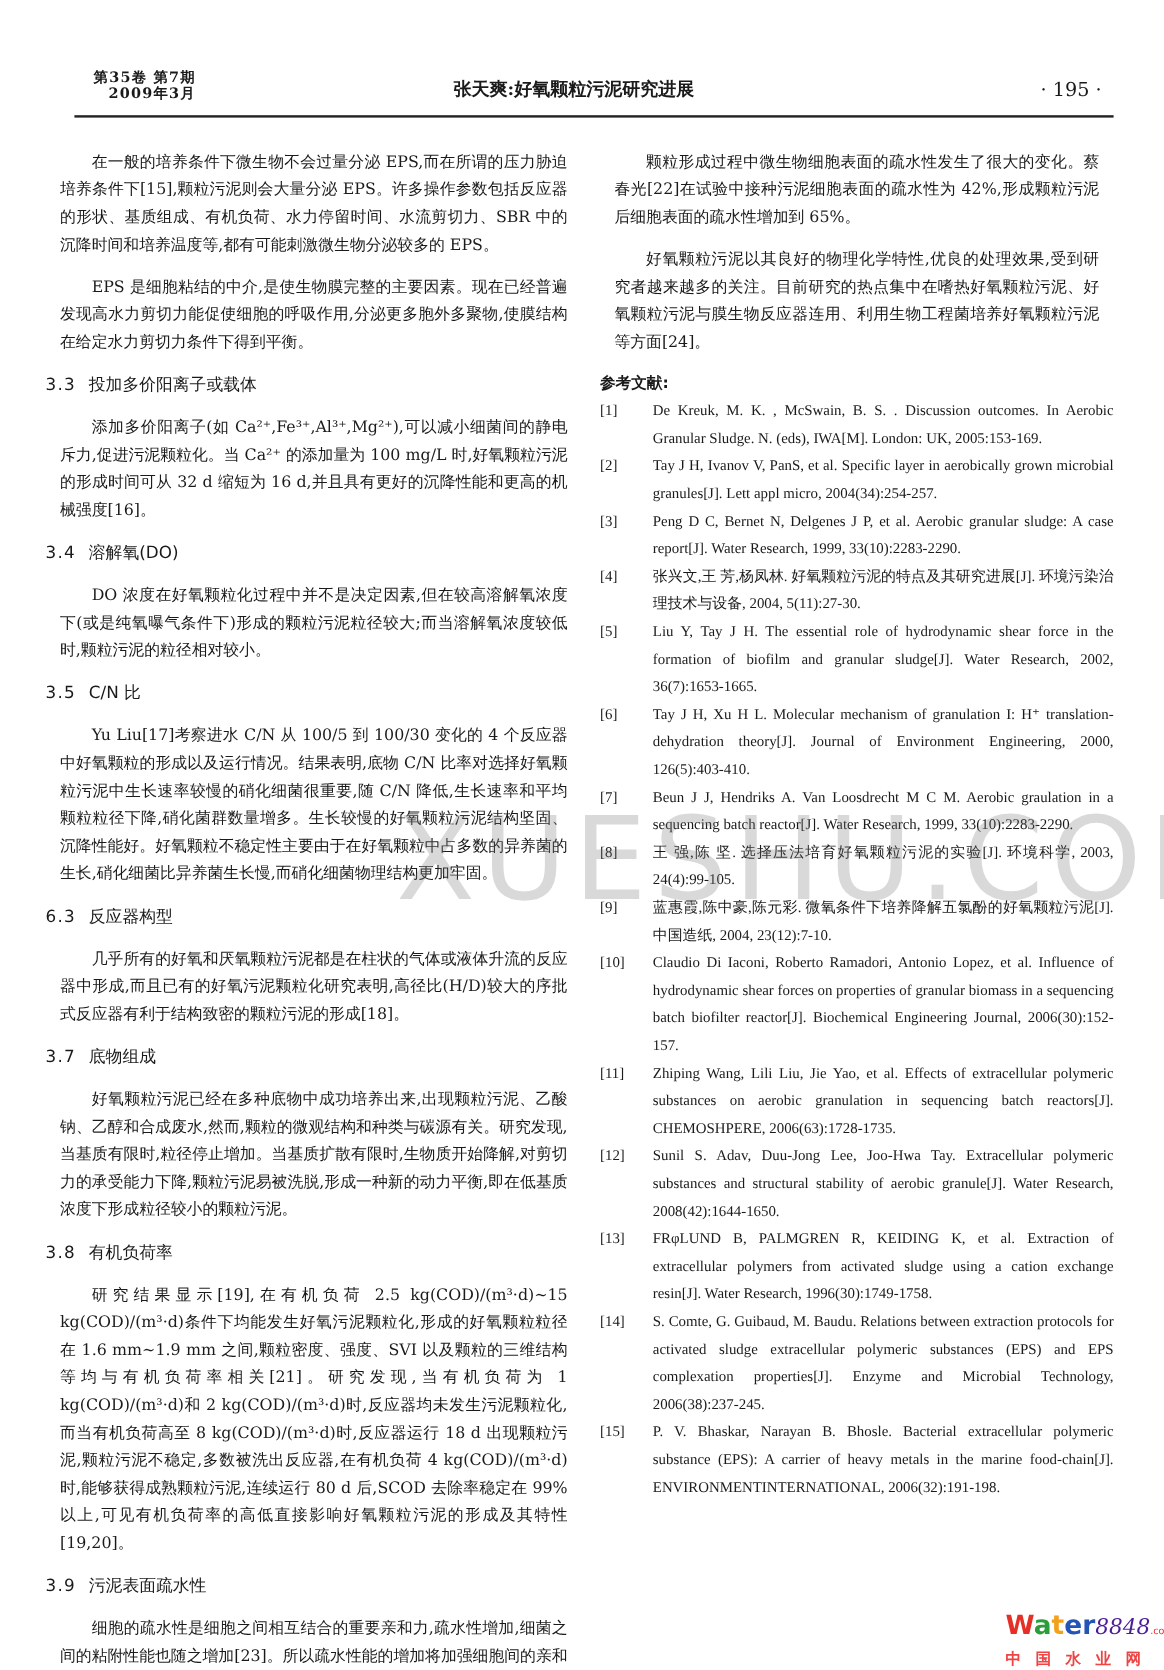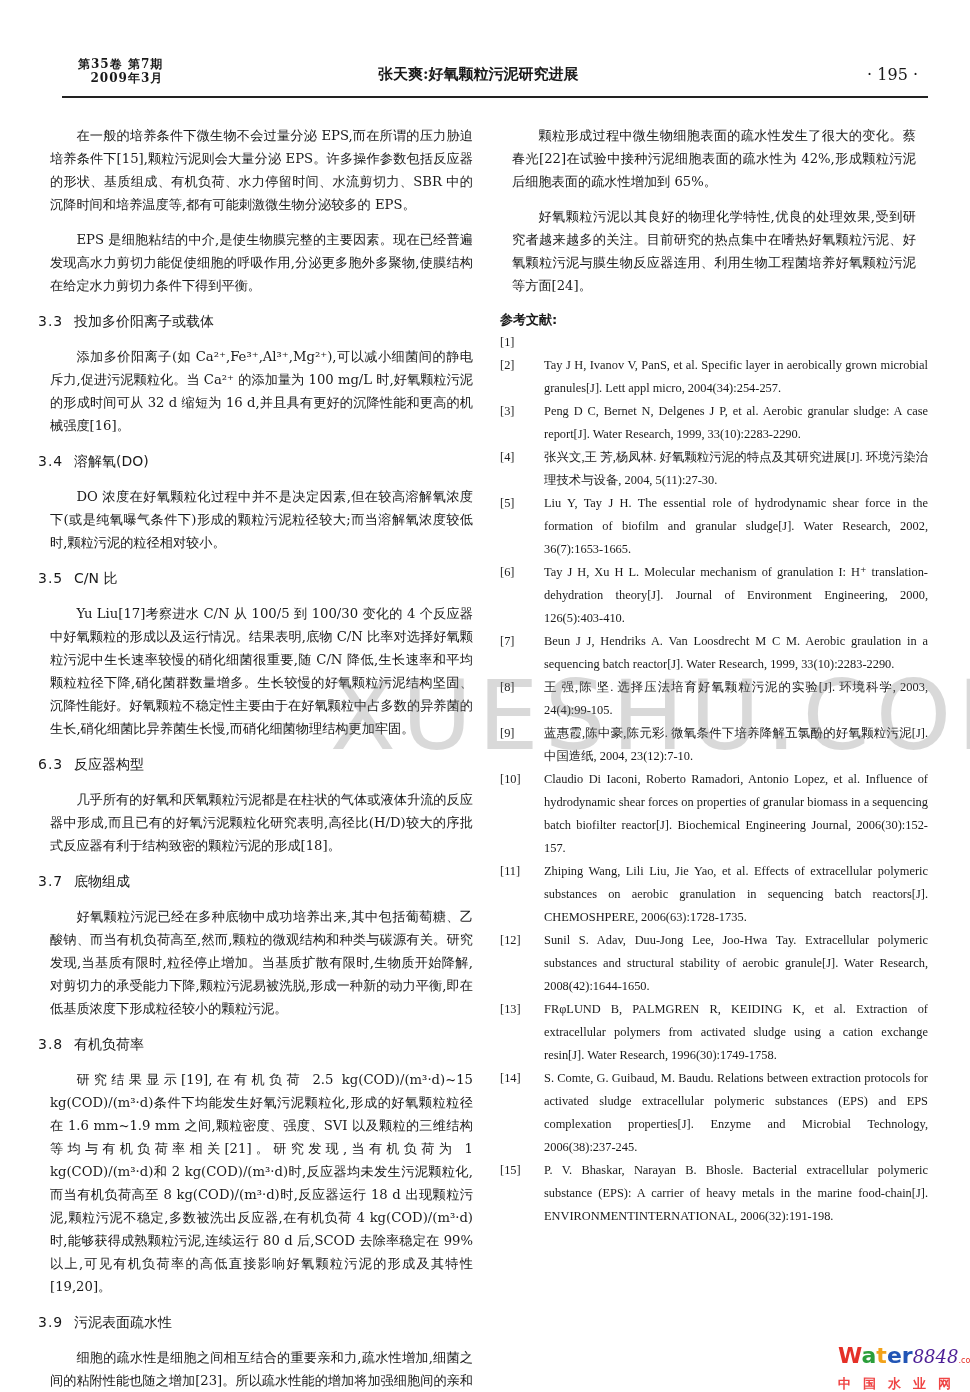--- a/index.html
+++ b/index.html
@@ -64,38 +64,39 @@
   <h3 class="sec"><span class="num">3.4</span><span>溶解氧(DO)</span></h3>
   <p class="para">DO 浓度在好氧颗粒化过程中并不是决定因素,但在较高溶解氧浓度下(或是纯氧曝气条件下)形成的颗粒污泥粒径较大;而当溶解氧浓度较低时,颗粒污泥的粒径相对较小。</p>
 
   <h3 class="sec"><span class="num">3.5</span><span>C/N 比</span></h3>
   <p class="para">Yu Liu[17]考察进水 C/N 从 100/5 到 100/30 变化的 4 个反应器中好氧颗粒的形成以及运行情况。结果表明,底物 C/N 比率对选择好氧颗粒污泥中生长速率较慢的硝化细菌很重要,随 C/N 降低,生长速率和平均颗粒粒径下降,硝化菌群数量增多。生长较慢的好氧颗粒污泥结构坚固、沉降性能好。好氧颗粒不稳定性主要由于在好氧颗粒中占多数的异养菌的生长,硝化细菌比异养菌生长慢,而硝化细菌物理结构更加牢固。</p>
 
   <h3 class="sec"><span class="num">6.3</span><span>反应器构型</span></h3>
   <p class="para">几乎所有的好氧和厌氧颗粒污泥都是在柱状的气体或液体升流的反应器中形成,而且已有的好氧污泥颗粒化研究表明,高径比(H/D)较大的序批式反应器有利于结构致密的颗粒污泥的形成[18]。</p>
 
   <h3 class="sec"><span class="num">3.7</span><span>底物组成</span></h3>
-  <p class="para">好氧颗粒污泥已经在多种底物中成功培养出来,其中包括葡萄糖、乙酸钠、而当有机负荷高至,然而,颗粒的微观结构和种类与碳源有关。研究发现,当基质有限时,粒径停止增加。当基质扩散有限时,生物质开始降解,对剪切力的承受能力下降,颗粒污泥易被洗脱,形成一种新的动力平衡,即在低基质浓度下形成粒径较小的颗粒污泥。</p>
+  <p class="para">好氧颗粒污泥已经在多种底物中成功培养出来,出现颗粒污泥、乙酸钠、乙醇和合成废水,然而,颗粒的微观结构和种类与碳源有关。研究发现,当基质有限时,粒径停止增加。当基质扩散有限时,生物质开始降解,对剪切力的承受能力下降,颗粒污泥易被洗脱,形成一种新的动力平衡,即在低基质浓度下形成粒径较小的颗粒污泥。</p>
 
   <h3 class="sec"><span class="num">3.8</span><span>有机负荷率</span></h3>
   <p class="para">研究结果显示[19],在有机负荷 2.5 kg(COD)/(m³·d)~15 kg(COD)/(m³·d)条件下均能发生好氧污泥颗粒化,形成的好氧颗粒粒径在 1.6 mm~1.9 mm 之间,颗粒密度、强度、SVI 以及颗粒的三维结构等均与有机负荷率相关[21]。研究发现,当有机负荷为 1 kg(COD)/(m³·d)和 2 kg(COD)/(m³·d)时,反应器均未发生污泥颗粒化,而当有机负荷高至 8 kg(COD)/(m³·d)时,反应器运行 18 d 出现颗粒污泥,颗粒污泥不稳定,多数被洗出反应器,在有机负荷 4 kg(COD)/(m³·d)时,能够获得成熟颗粒污泥,连续运行 80 d 后,SCOD 去除率稳定在 99% 以上,可见有机负荷率的高低直接影响好氧颗粒污泥的形成及其特性[19,20]。</p>
 
   <h3 class="sec"><span class="num">3.9</span><span>污泥表面疏水性</span></h3>
   <p class="para">细胞的疏水性是细胞之间相互结合的重要亲和力,疏水性增加,细菌之间的粘附性能也随之增加[23]。所以疏水性能的增加将加强细胞间的亲和力,从而形成结实稳定的颗粒结构。</p>
 </div>
 
 <div class="col col-right">
   <p class="para">颗粒形成过程中微生物细胞表面的疏水性发生了很大的变化。蔡春光[22]在试验中接种污泥细胞表面的疏水性为 42%,形成颗粒污泥后细胞表面的疏水性增加到 65%。</p>
 
   <p class="para">好氧颗粒污泥以其良好的物理化学特性,优良的处理效果,受到研究者越来越多的关注。目前研究的热点集中在嗜热好氧颗粒污泥、好氧颗粒污泥与膜生物反应器连用、利用生物工程菌培养好氧颗粒污泥等方面[24]。</p>
 
   <div class="refs-title">参考文献:</div>
   <div>
     <div class="ref">
         <span class="rn">[1]</span>
+        <span class="rt">De Kreuk, M. K. , McSwain, B. S. . Discussion outcomes. In Aerobic Granular Sludge. N. (eds), IWA[M]. London: UK, 2005:153-169.</span>
       </div>
     <div class="ref">
         <span class="rn">[2]</span>
         <span class="rt">Tay J H, Ivanov V, PanS, et al. Specific layer in aerobically grown microbial granules[J]. Lett appl micro, 2004(34):254-257.</span>
       </div>
     <div class="ref">
         <span class="rn">[3]</span>
         <span class="rt">Peng D C, Bernet N, Delgenes J P, et al. Aerobic granular sludge: A case report[J]. Water Research, 1999, 33(10):2283-2290.</span>
       </div>
     <div class="ref">

